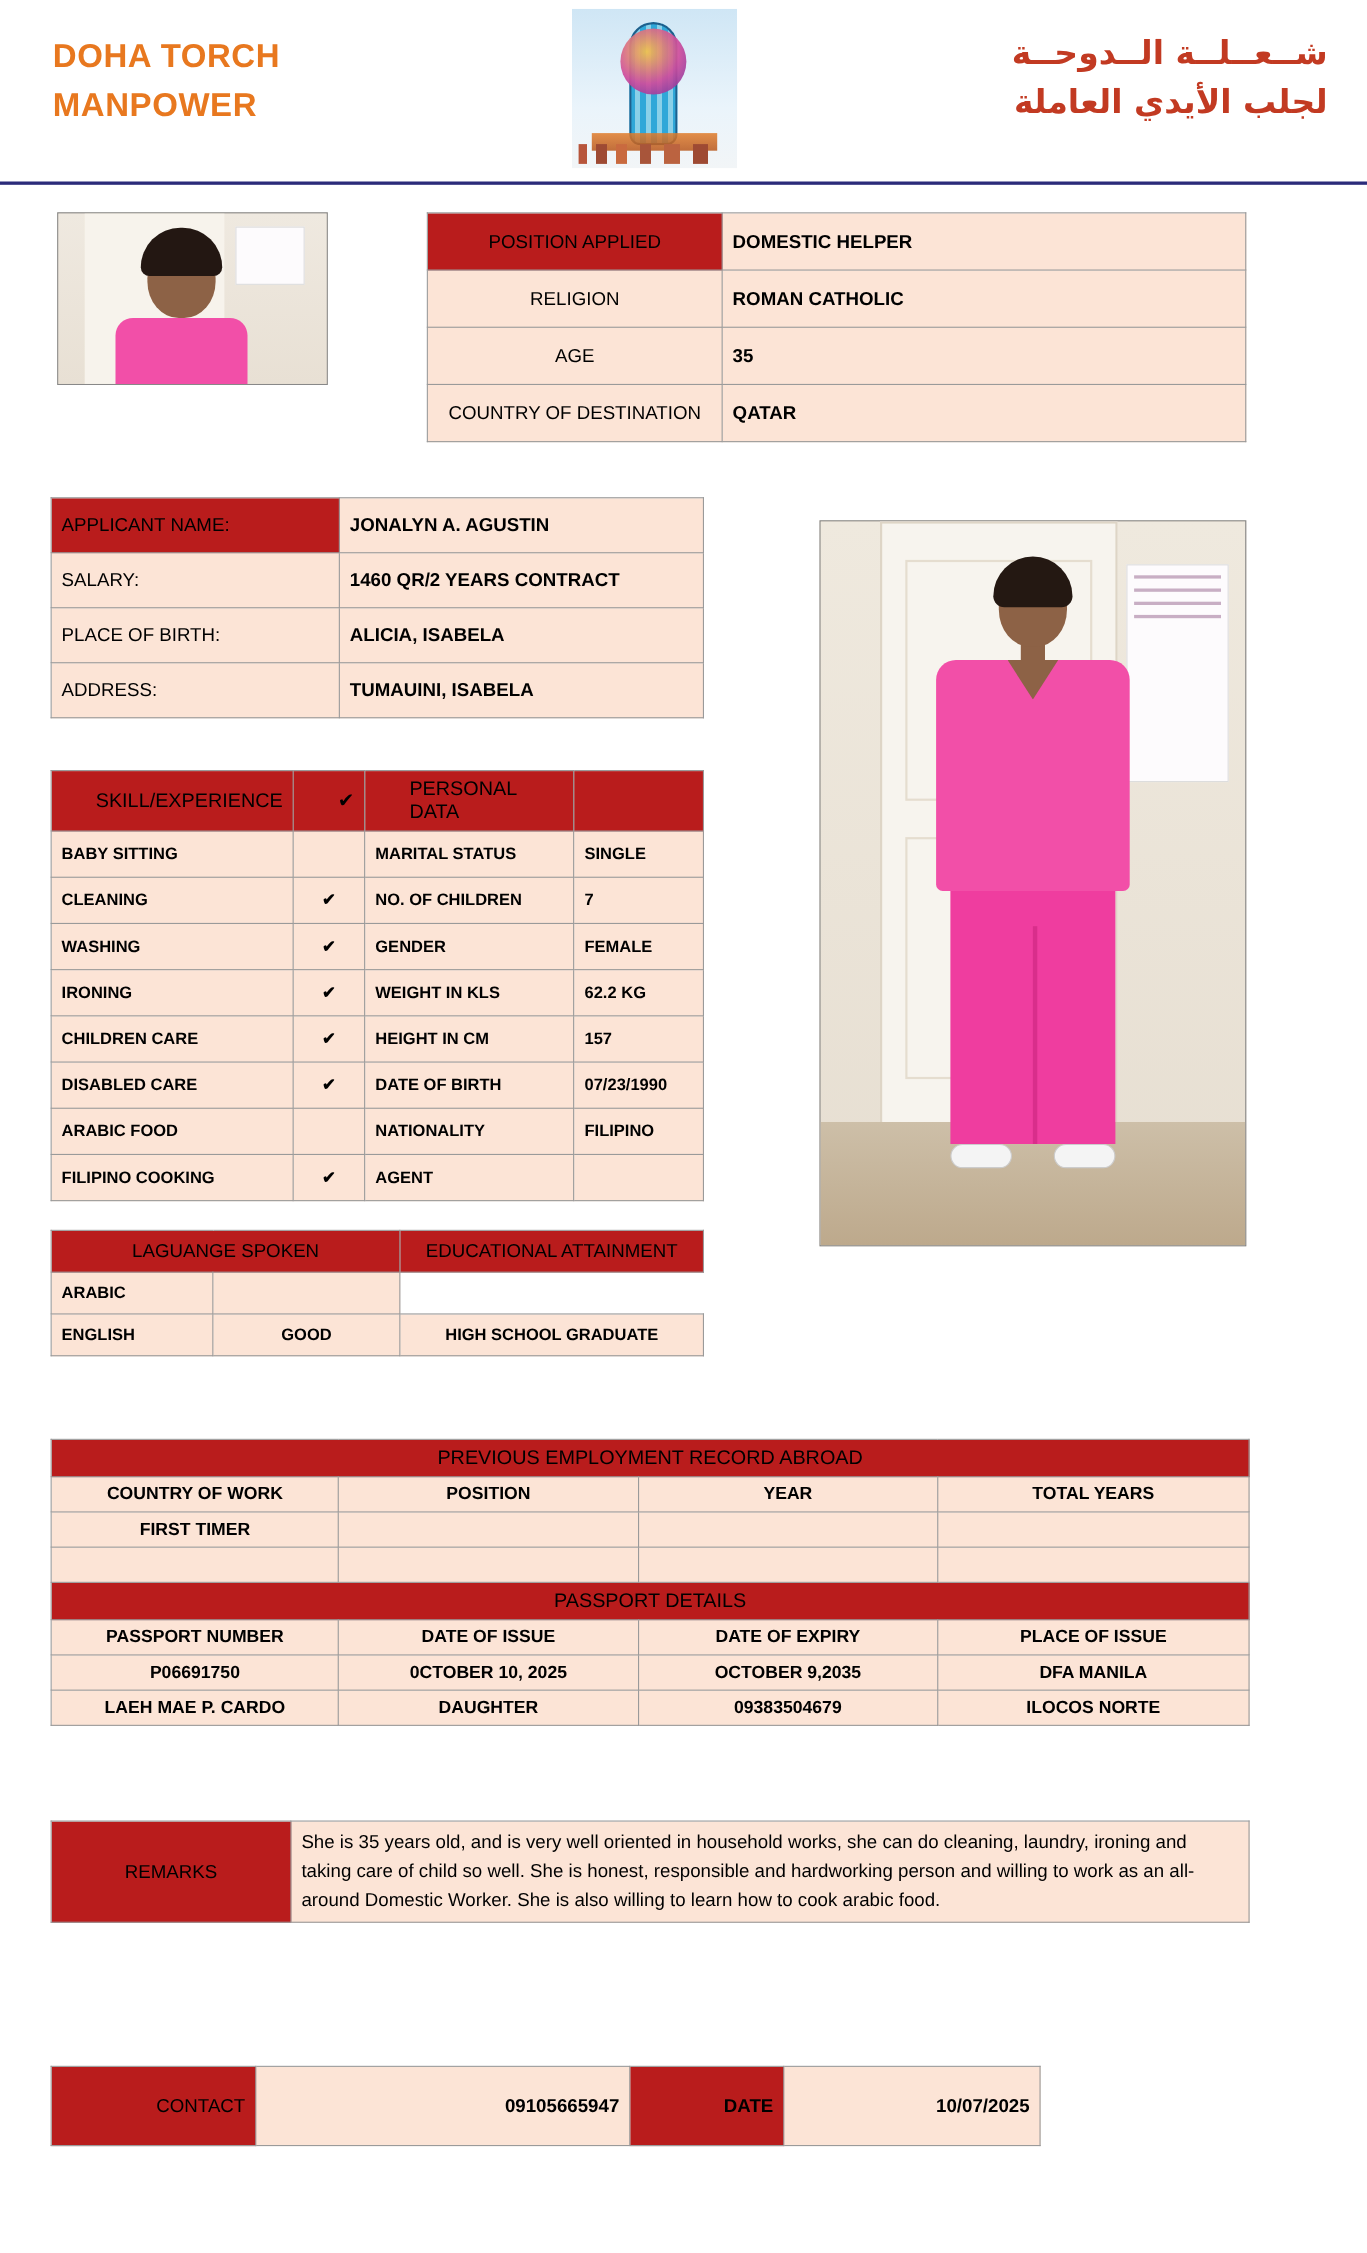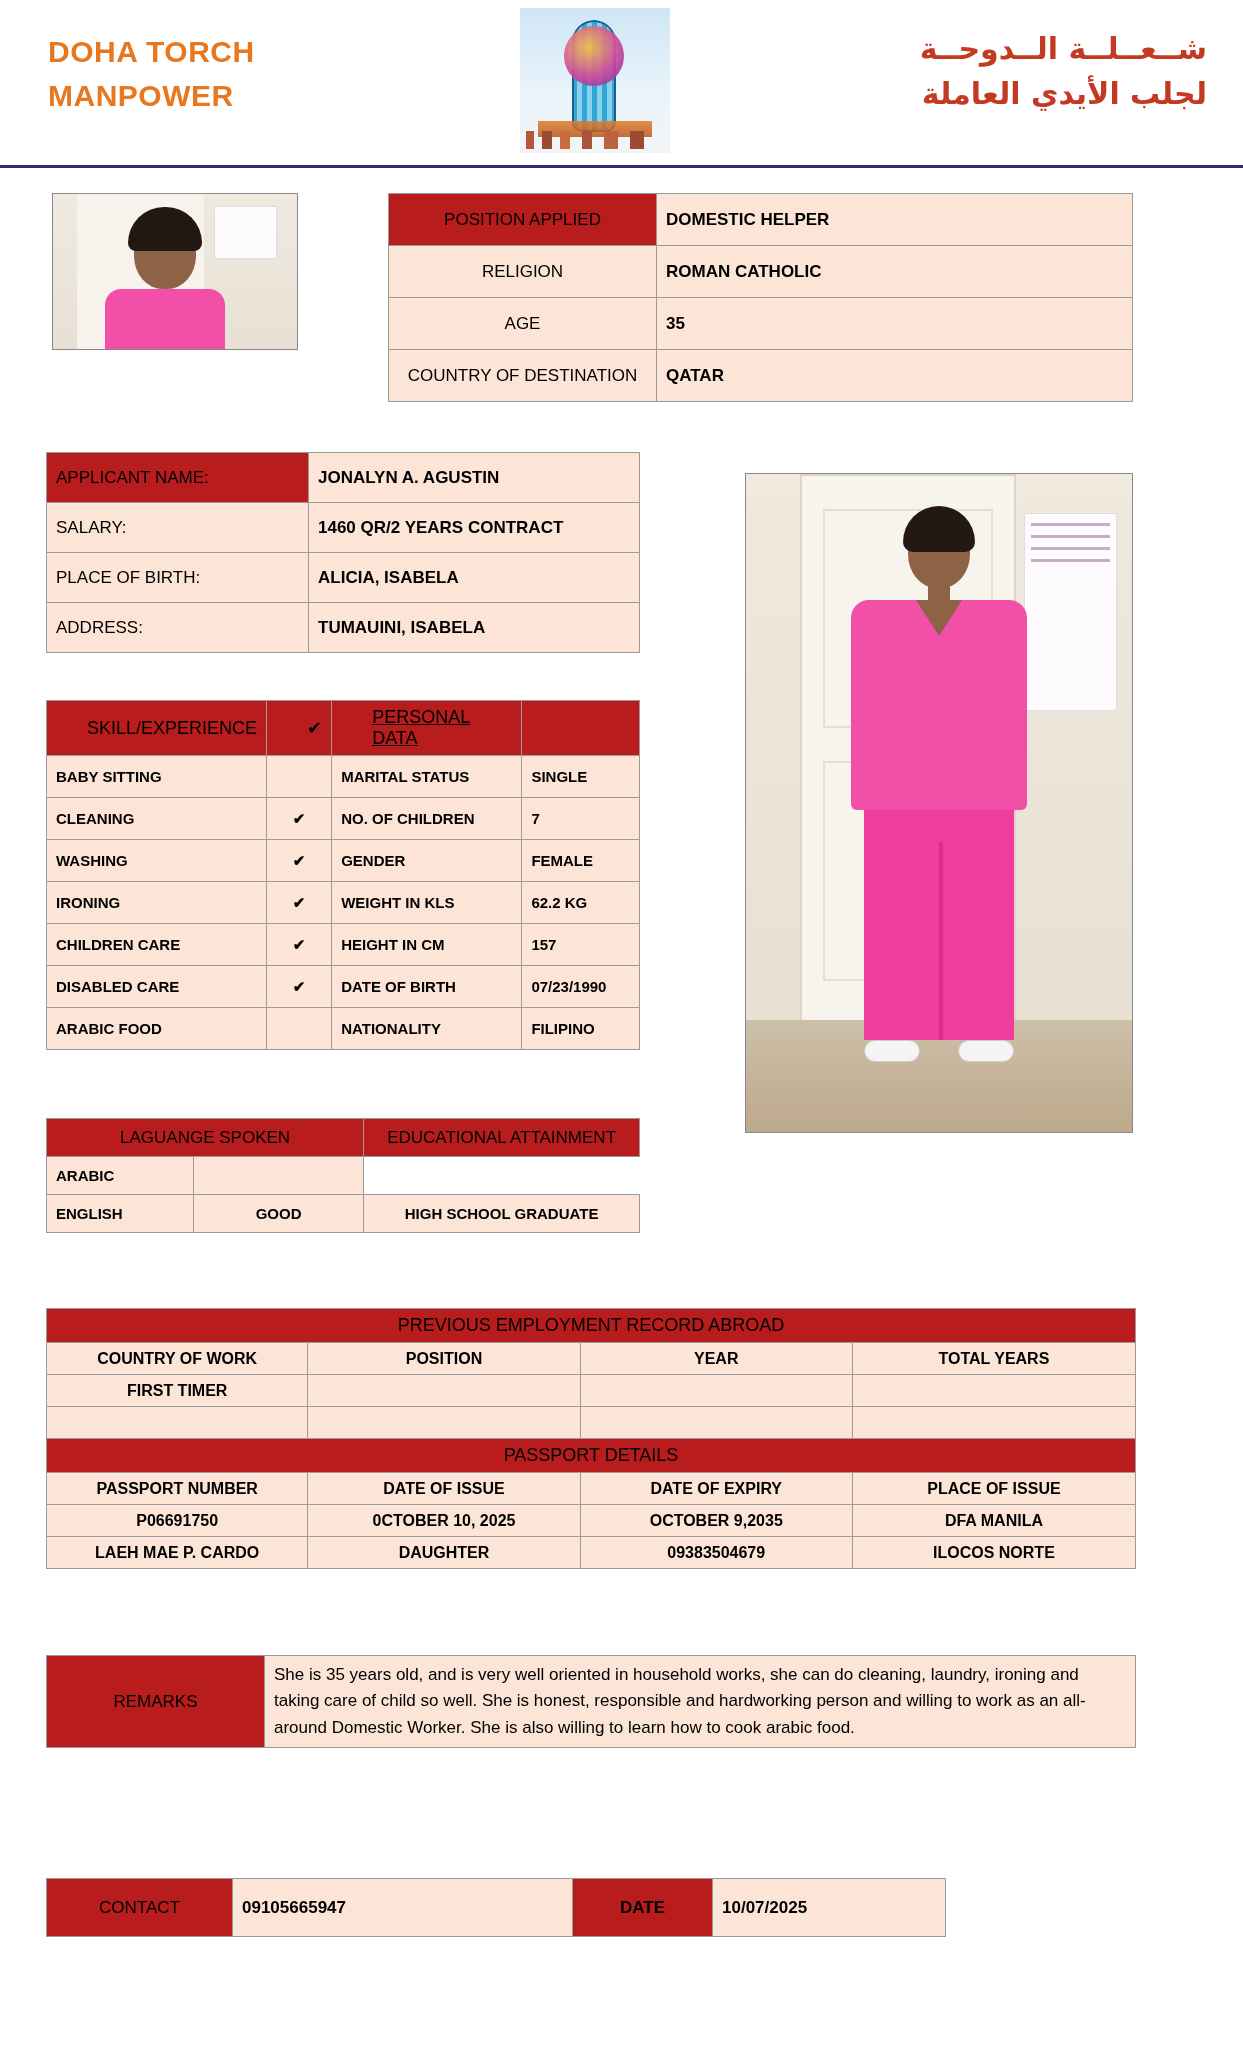--- a/index.html
+++ b/index.html
@@ -183,21 +183,21 @@
   .app-tbl td { height: 50px; }
   .app-label { width: 262px; font-size: 20px; padding-left: 12px; }
   .app-value { font-size: 17px; font-weight: bold; padding-left: 12px; }
 
   
   .skill-tbl { position: absolute; left: 46px; top: 700px; width: 594px; }
   .skill-tbl td { height: 42px; font-size: 15px; font-weight: bold; }
   .skill-hdr td { font-size: 18px; font-weight: normal; padding-left: 40px; }
   .col-skill { width: 190px; }
   .col-check { width: 50px; text-align: center; font-size: 20px; }
-  .col-pd { width: 220px; text-decoration: underline; }
+  .col-pd { width: 220px; }
   .col-val { width: 134px; }
   .chk { font-size: 22px; line-height: 1; }
 
   
   .lang-tbl { position: absolute; left: 46px; top: 1118px; width: 594px; }
   .lang-tbl td { height: 38px; font-size: 15px; font-weight: bold; }
   .lang-hdr td { font-size: 17px; font-weight: normal; text-align: center; }
 
   
   .emp-tbl { position: absolute; left: 46px; top: 1308px; width: 1090px; }
@@ -207,21 +207,21 @@
   .emp-tbl .datarow td { font-weight: bold; }
 
   
   .rem-wrap { position: absolute; left: 46px; top: 1655px; width: 1090px; }
   .rem-tbl { width: 100%; }
   .rem-label { width: 218px; text-align: center; font-size: 32px; vertical-align: middle; }
   .rem-text { font-size: 17px; line-height: 1.55; padding: 14px 16px; text-align: left; }
 
   
   .contact-tbl { position: absolute; left: 46px; top: 1878px; width: 900px; }
-  .contact-tbl td { height: 58px; }
+  .contact-tbl td { height: 72px; text-align: right; }
   .c-label { width: 186px; text-align: center; font-size: 26px; }
   .c-value { width: 340px; font-size: 26px; font-weight: bold; padding-left: 16px; }
   .d-label { width: 140px; text-align: center; font-size: 26px; font-weight: bold; }
   .d-value { font-size: 30px; font-weight: bold; padding-left: 16px; }
 </style>
 </head>
 <body>
 
 <div class="page">
 
@@ -372,20 +372,26 @@
       <td class="lightpeach col-check chk">✔</td>
       <td class="lightpeach">DATE OF BIRTH</td>
       <td class="lightpeach">07/23/1990</td>
     </tr>
     <tr>
       <td class="lightpeach">ARABIC FOOD</td>
       <td class="lightpeach col-check chk"></td>
       <td class="lightpeach">NATIONALITY</td>
       <td class="lightpeach">FILIPINO</td>
     </tr>
+    <tr>
+      <td class="lightpeach">FILIPINO COOKING</td>
+      <td class="lightpeach col-check chk">✔</td>
+      <td class="lightpeach">AGENT</td>
+      <td class="lightpeach"></td>
+    </tr>
   </tbody>
     </table>
 
   <table class="tbl lang-tbl">
     <tbody>
         <tr class="lang-hdr">
       <td class="peach" colspan="2" style="width:276px;">LAGUANGE SPOKEN</td>
       <td class="peach" style="width:240px;">EDUCATIONAL ATTAINMENT</td>
     </tr>
     <tr>

